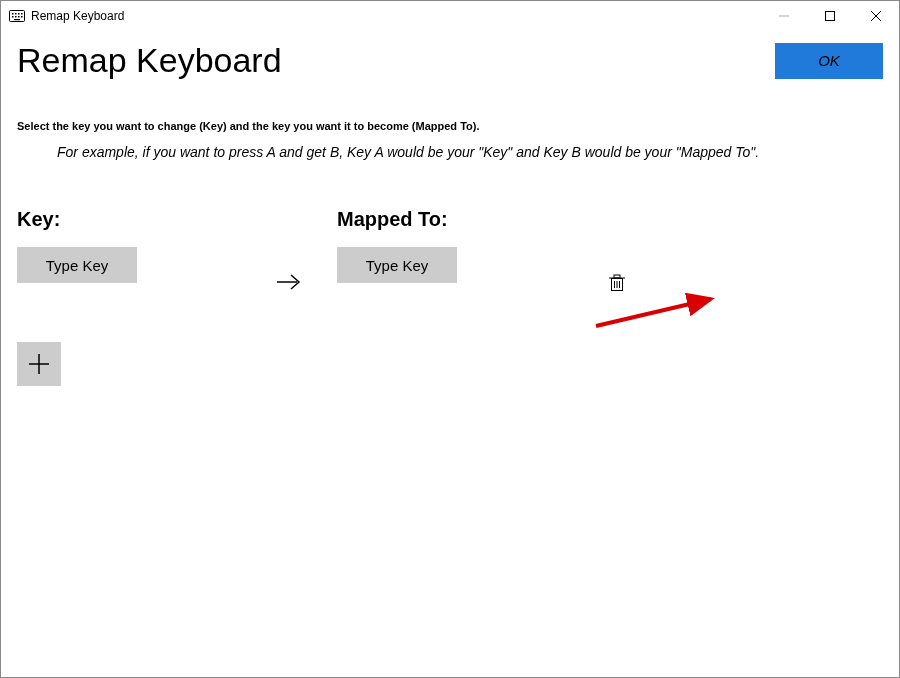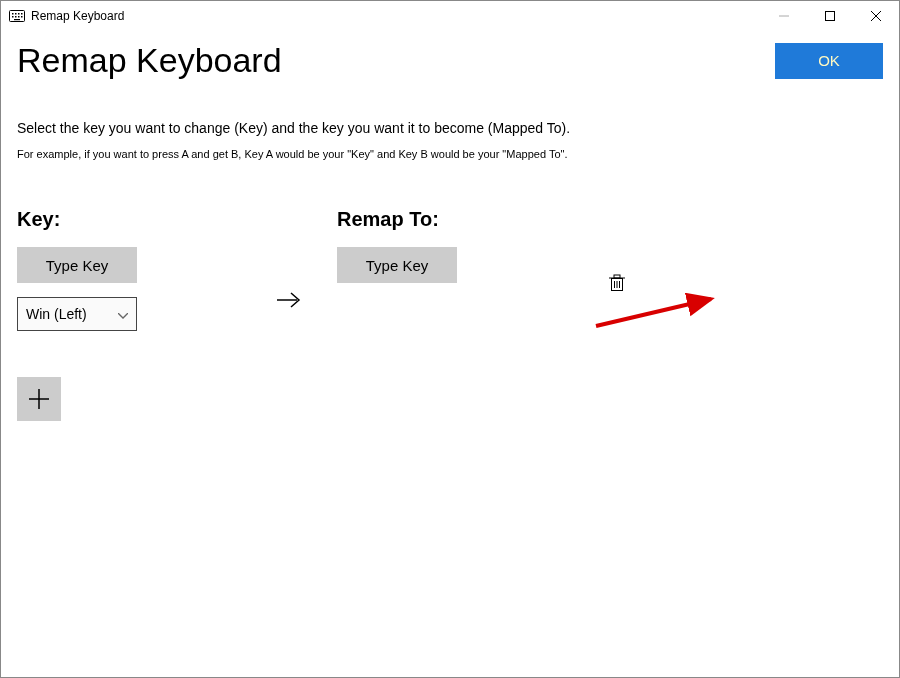--- a/index.html
+++ b/index.html
@@ -33,25 +33,25 @@
   .header-row { display:flex; align-items:center; margin-top:2px; }
   h1 {
     font-size:34px; font-weight:400;
     margin:0; flex:1; color:#000;
   }
   .action-btn {
     width:108px; height:36px;
     display:flex; align-items:center; justify-content:center;
     font-size:15px; margin-left:10px;
   }
-  .btn-ok { background:#1f7ad9; color:#fef9c3; }
+  .btn-ok { background:#1f7ad9; color:#000000;font-style:italic; }
   .btn-cancel { background:#ccc; color:#000; }
 
-  .desc1 { font-size:14px; font-weight:400; margin-top:40px; }
-  .desc2 { font-size:11px; margin-top:12px; }
+  .desc1 { font-size:11px; font-weight:700; margin-top:40px; }
+  .desc2 { font-size:14px; font-style:italic; margin-top:12px;margin-left:40px; }
 
   .map-row { display:flex; margin-top:48px; }
   .col   { width:220px; }
   .col-label { font-size:20px; font-weight:600; }
   .type-key-btn {
     width:120px; height:36px;
     background:#ccc; color:#000;
     display:flex; align-items:center; justify-content:center;
     font-size:15px; margin-top:16px;
   }
@@ -131,39 +131,31 @@
   </div>
 
   <div class="desc1">Select the key you want to change (Key) and the key you want it to become (Mapped To).</div>
   <div class="desc2">For example, if you want to press A and get B, Key A would be your "Key" and Key B would be your "Mapped To".</div>
 
   <div class="map-row">
 
     <div class="col">
       <div class="col-label">Key:</div>
       <div class="type-key-btn">Type Key</div>
-      <div class="key-select">
-        <span>Win (Left)</span>
-        <span>
-          <svg width="10" height="6">
-              <polyline points="0,0 5,5 10,0" fill="none" stroke="#666" stroke-width="1.3"></polyline>
-            </svg>
-        </span>
-      </div>
     </div>
 
     <div class="arrow-cell">
       <svg width="28" height="18">
           <line x1="2" y1="9" x2="22" y2="9" stroke="#000" stroke-width="1.5"></line>
           <polyline points="16,2 24,9 16,16" fill="none" stroke="#000" stroke-width="1.5"></polyline>
         </svg>
     </div>
 
     <div class="col" style="width:132px;">
-      <div class="col-label">Remap To:</div>
+      <div class="col-label">Mapped To:</div>
       <div class="type-key-btn">Type Key</div>
     </div>
 
     <div class="trash-btn">
       <svg width="16" height="18">
         <rect x="2.5" y="4.5" width="11" height="12" fill="none" stroke="#000"></rect>
         <line x1="0" y1="4" x2="16" y2="4" stroke="#000"></line>
         <rect x="5" y="1" width="6" height="3" fill="none" stroke="#000"></rect>
         <line x1="5.5" y1="7" x2="5.5" y2="14" stroke="#000"></line>
         <line x1="8" y1="7" x2="8" y2="14" stroke="#000"></line>

